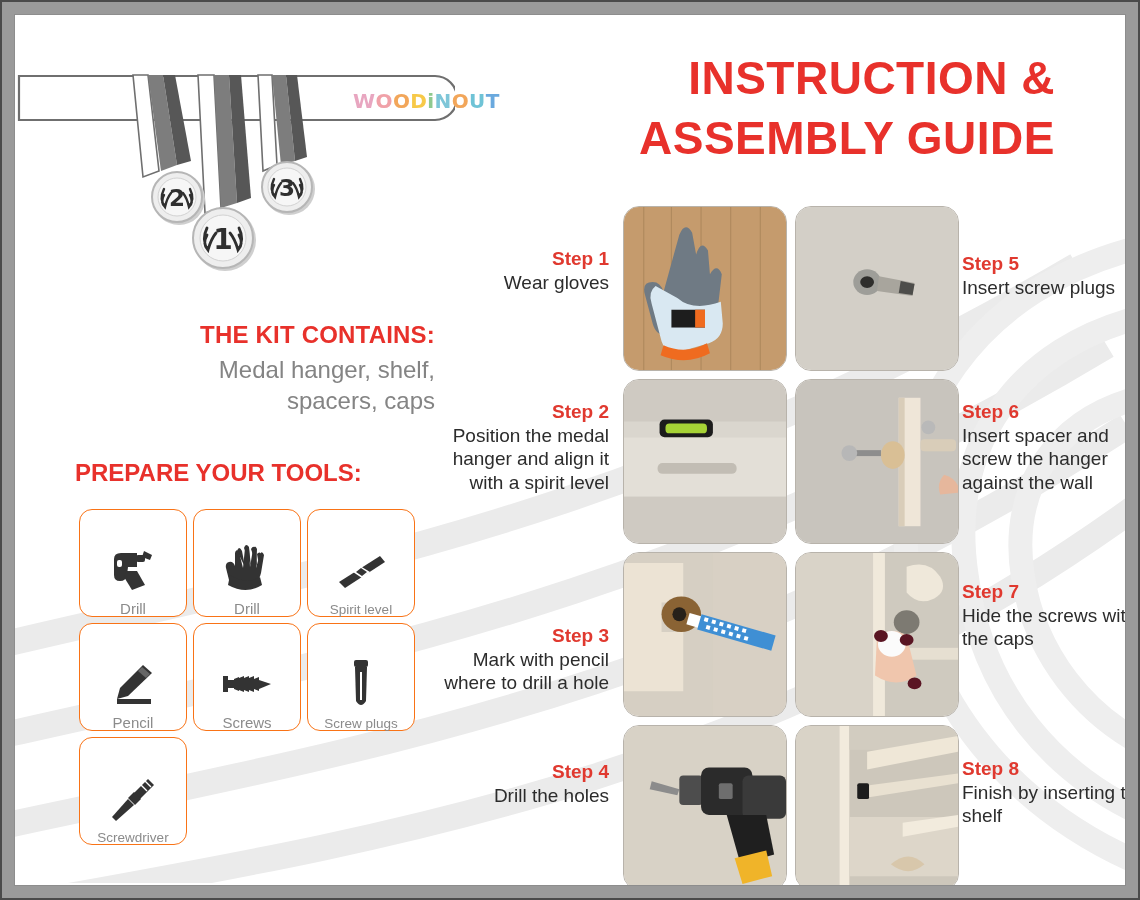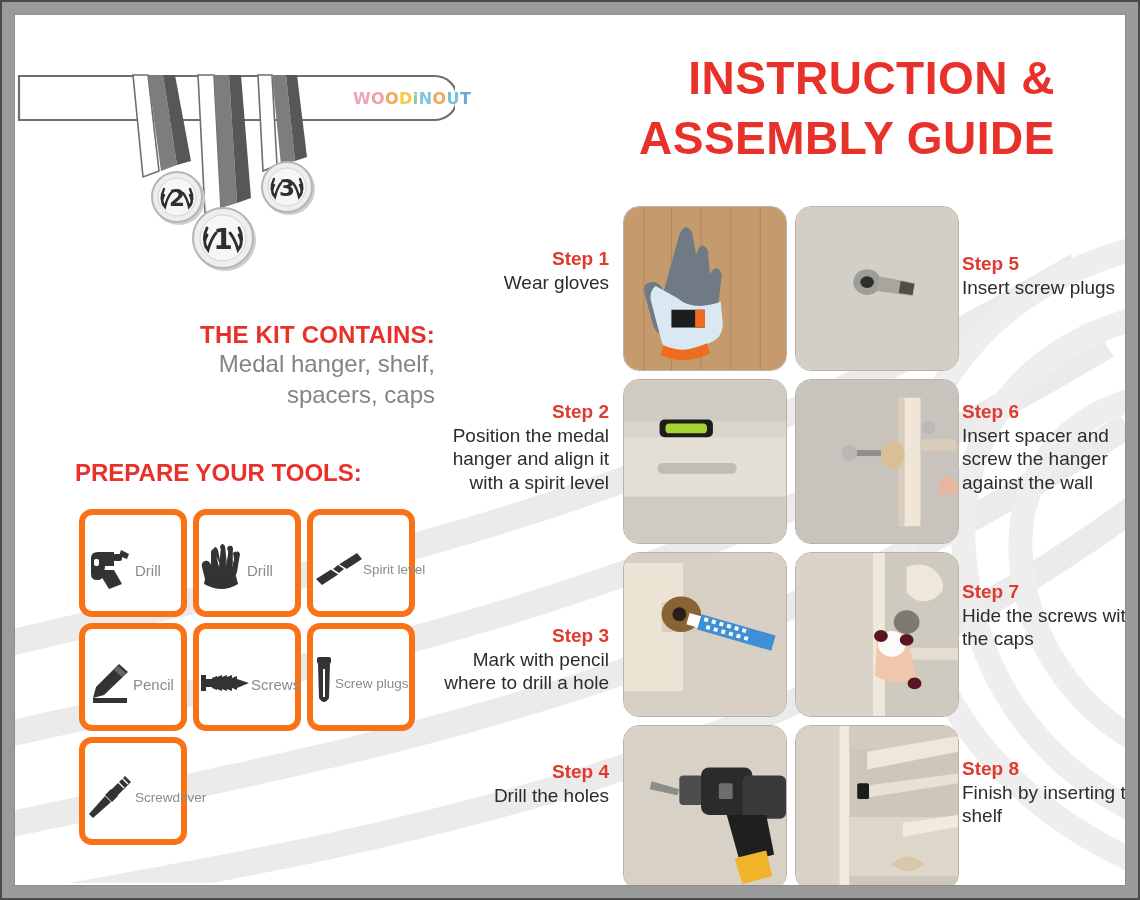--- a/index.html
+++ b/index.html
@@ -28,53 +28,53 @@
   }
   .swoosh-layer {
     position: absolute; inset: 0; z-index: 0; pointer-events: none;
   }
 
   
   .hanger-art { position: absolute; left: 0; top: 38px; width: 440px; height: 250px; z-index: 2; }
 
   
   .logo { position: absolute; left: 338px; top: 74px; z-index: 4;
-    font-size: 16px; font-weight: bold; letter-spacing: .4px;
+    font-size: 20px; font-weight: bold; letter-spacing: .4px;
     font-family: "DejaVu Sans", sans-serif; white-space: nowrap; }
   .logo span { display: inline-block; }
 
   
   .title {
     position: absolute; left: 500px; top: 34px; width: 540px;
     text-align: right; color: #e8312b;
     font-weight: bold; font-size: 46px; line-height: 1.3;
     letter-spacing: .5px; z-index: 5;
   }
   .title .l2 { display: block; }
 
   
   .kit { position: absolute; left: 60px; top: 306px; width: 360px; text-align: right; z-index: 5; }
   .kit-head { color: #e8312b; font-weight: bold; font-size: 24px; letter-spacing: .2px; }
-  .kit-body { color: #848484; font-size: 24px; line-height: 1.28; }
+  .kit-body { color: #848484; font-size: 24px; line-height: 1.28; margin-top: 6px; }
 
   
   .tools-head {
     position: absolute; left: 60px; top: 444px; width: 360px;
     text-align: left; color: #e8312b; font-weight: bold; font-size: 24px; z-index: 5;
   }
   .tools-grid {
     position: absolute; left: 64px; top: 494px;
     width: 344px;
     display: grid; grid-template-columns: repeat(3, 108px);
     gap: 6px 6px; z-index: 5;
   }
   .tool {
     width: 108px; height: 108px; background: #fff;
-    border: 6px solid #f97316; border-radius: 13px;
-    display: flex; flex-direction: row; align-items: center; justify-content: flex-start;
+    border: 1px solid #f97316; border-radius: 13px;
+    display: flex; flex-direction: column; align-items: center; justify-content: flex-end;
     padding-top: 12px;
   }
   .tool .glyph { height: 58px; display: flex; align-items: center; justify-content: center; }
   .tool .tlabel { color: #8b8b8b; font-size: 15px; line-height: 1; margin-top: 2px; white-space: nowrap; }
   .tool .tlabel.sm { font-size: 13.5px; }
 
   
   .photos { position: absolute; left: 608px; top: 191px; z-index: 5;
     display: grid; grid-template-columns: 164px 164px; grid-template-rows: repeat(4, 165px);
     gap: 8px 8px; }

